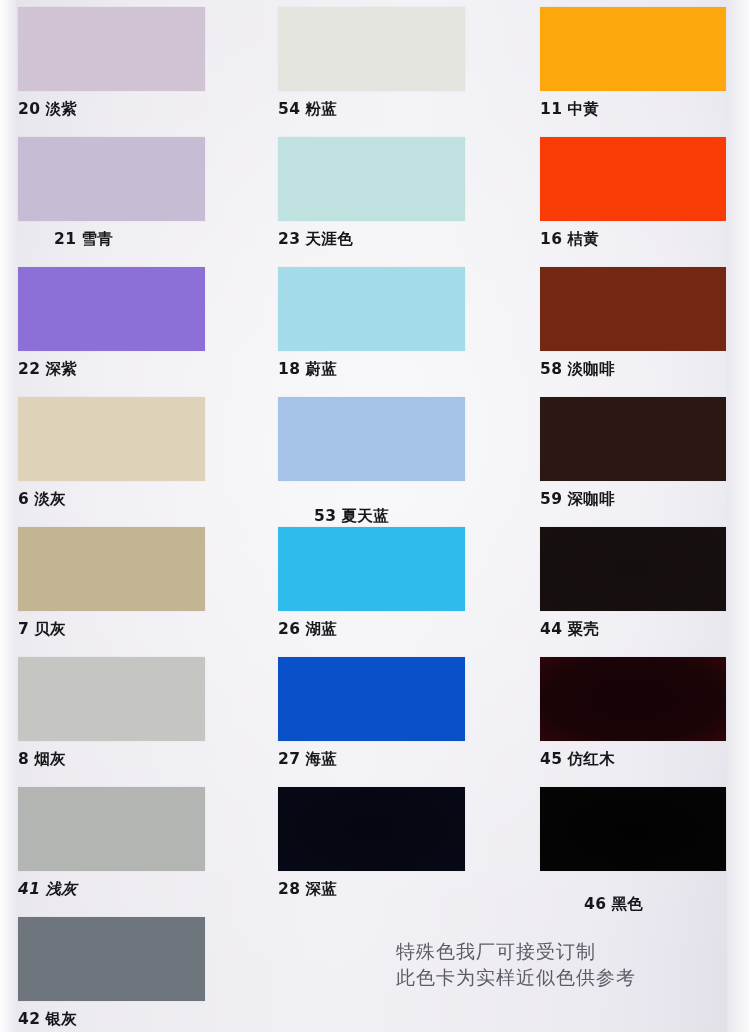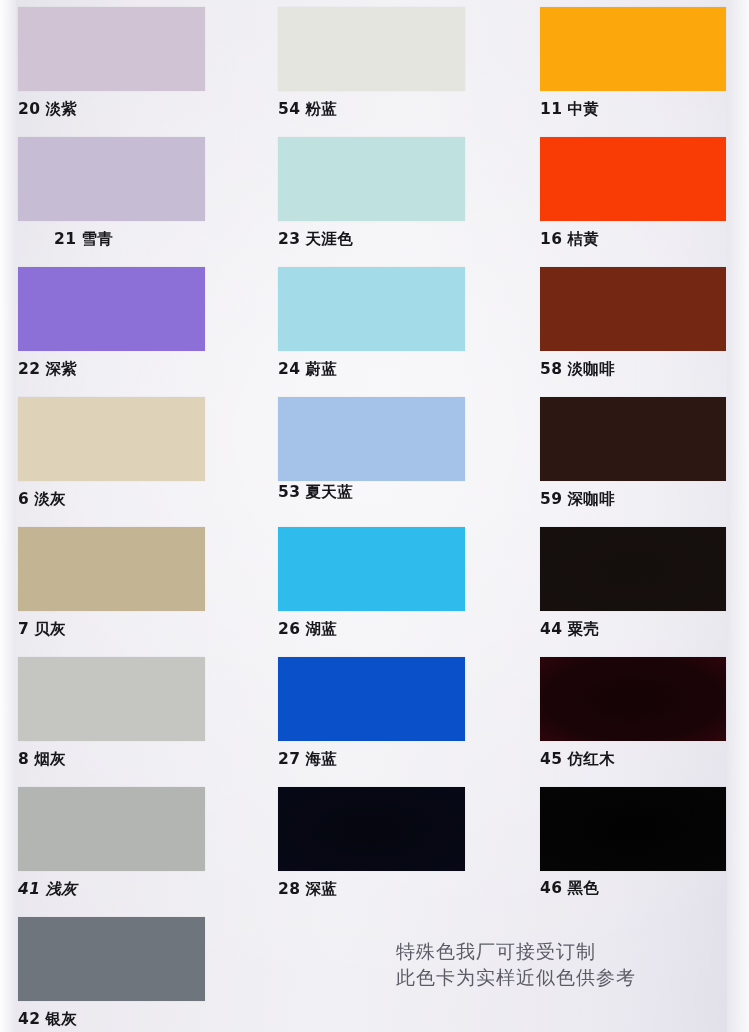--- a/index.html
+++ b/index.html
@@ -133,27 +133,27 @@
     <div class="cell" style="left: 278px; top: 137px; width: 187px; height: 116px;">
       <div class="swatch" style="width: 187px; height: 84px;">
         <div class="swatch-inner" style="background: rgb(191, 226, 224);"></div>
       </div>
       <div class="label" style="top: 93px;"><span class="num">23</span><span class="nm">天涯色</span></div>
     </div>
     <div class="cell" style="left: 278px; top: 267px; width: 187px; height: 116px;">
       <div class="swatch" style="width: 187px; height: 84px;">
         <div class="swatch-inner" style="background: rgb(163, 219, 233);"></div>
       </div>
-      <div class="label" style="top: 93px;"><span class="num">24</span><span class="nm">蔚蓝</span></div>
+      <div class="label" style="top: 93px;"><span class="num">18</span><span class="nm">蔚蓝</span></div>
     </div>
     <div class="cell" style="left: 278px; top: 397px; width: 187px; height: 116px;">
       <div class="swatch" style="width: 187px; height: 84px;">
         <div class="swatch-inner" style="background: rgb(165, 194, 232);"></div>
       </div>
-      <div class="label" style="top: 86px;"><span class="num">53</span><span class="nm">夏天蓝</span></div>
+      <div class="label" style="top: 110px; margin-left: 36px;"><span class="num">53</span><span class="nm">夏天蓝</span></div>
     </div>
     <div class="cell" style="left: 278px; top: 527px; width: 187px; height: 116px;">
       <div class="swatch" style="width: 187px; height: 84px;">
         <div class="swatch-inner" style="background: rgb(47, 188, 237);"></div>
       </div>
       <div class="label" style="top: 93px;"><span class="num">26</span><span class="nm">湖蓝</span></div>
     </div>
     <div class="cell" style="left: 278px; top: 657px; width: 187px; height: 116px;">
       <div class="swatch" style="width: 187px; height: 84px;">
         <div class="swatch-inner" style="background: rgb(10, 80, 200);"></div>
@@ -199,20 +199,20 @@
     <div class="cell" style="left: 540px; top: 657px; width: 186px; height: 116px;">
       <div class="swatch" style="width: 186px; height: 84px;">
         <div class="swatch-inner" style="background: radial-gradient(120% 125%, rgb(21, 3, 5) 0%, rgb(27, 4, 7) 40%, rgb(58, 6, 13) 68%, rgb(141, 12, 24) 86%, rgb(207, 15, 32) 100%);"></div>
       </div>
       <div class="label" style="top: 93px;"><span class="num">45</span><span class="nm">仿红木</span></div>
     </div>
     <div class="cell" style="left: 540px; top: 787px; width: 186px; height: 116px;">
       <div class="swatch" style="width: 186px; height: 84px;">
         <div class="swatch-inner" style="background: radial-gradient(130% 140%, rgb(2, 2, 3) 0%, rgb(6, 6, 7) 64%, rgb(19, 19, 22) 100%);"></div>
       </div>
-      <div class="label" style="top: 92px;"><span class="num">46</span><span class="nm">黑色</span></div>
+      <div class="label" style="top: 108px; margin-left: 44px;"><span class="num">46</span><span class="nm">黑色</span></div>
     </div>
   </div>
 
 <div id="footer">
   <div>特殊色我厂可接受订制</div>
   <div>此色卡为实样近似色供参考</div>
 </div>
 
 </body></html>

